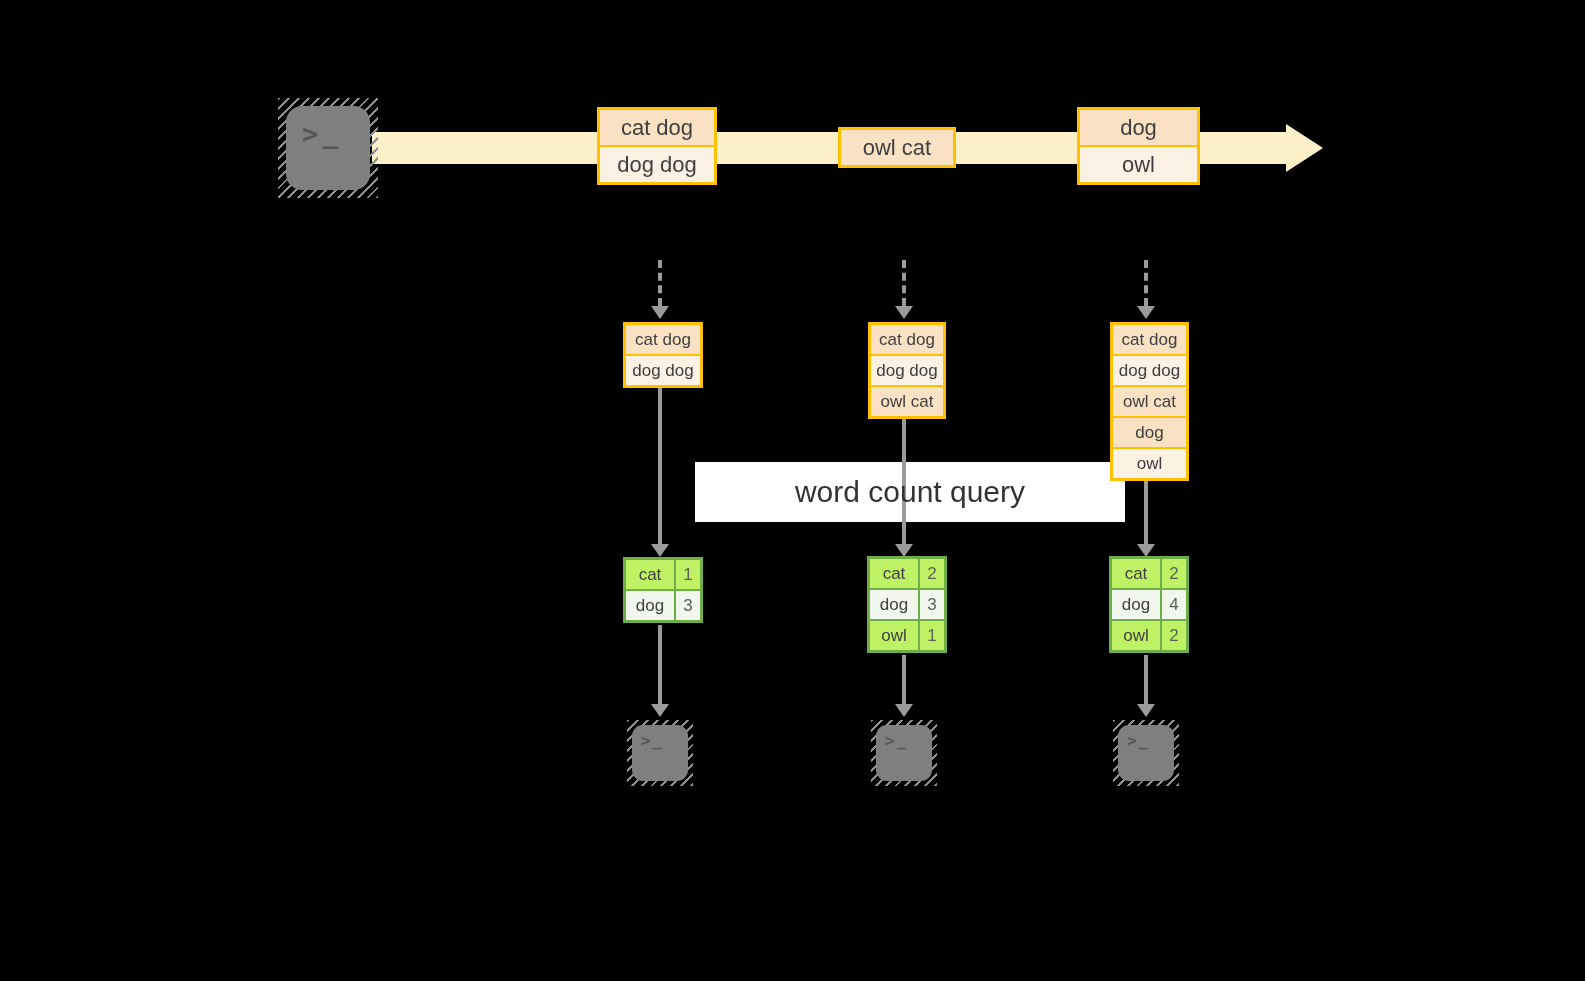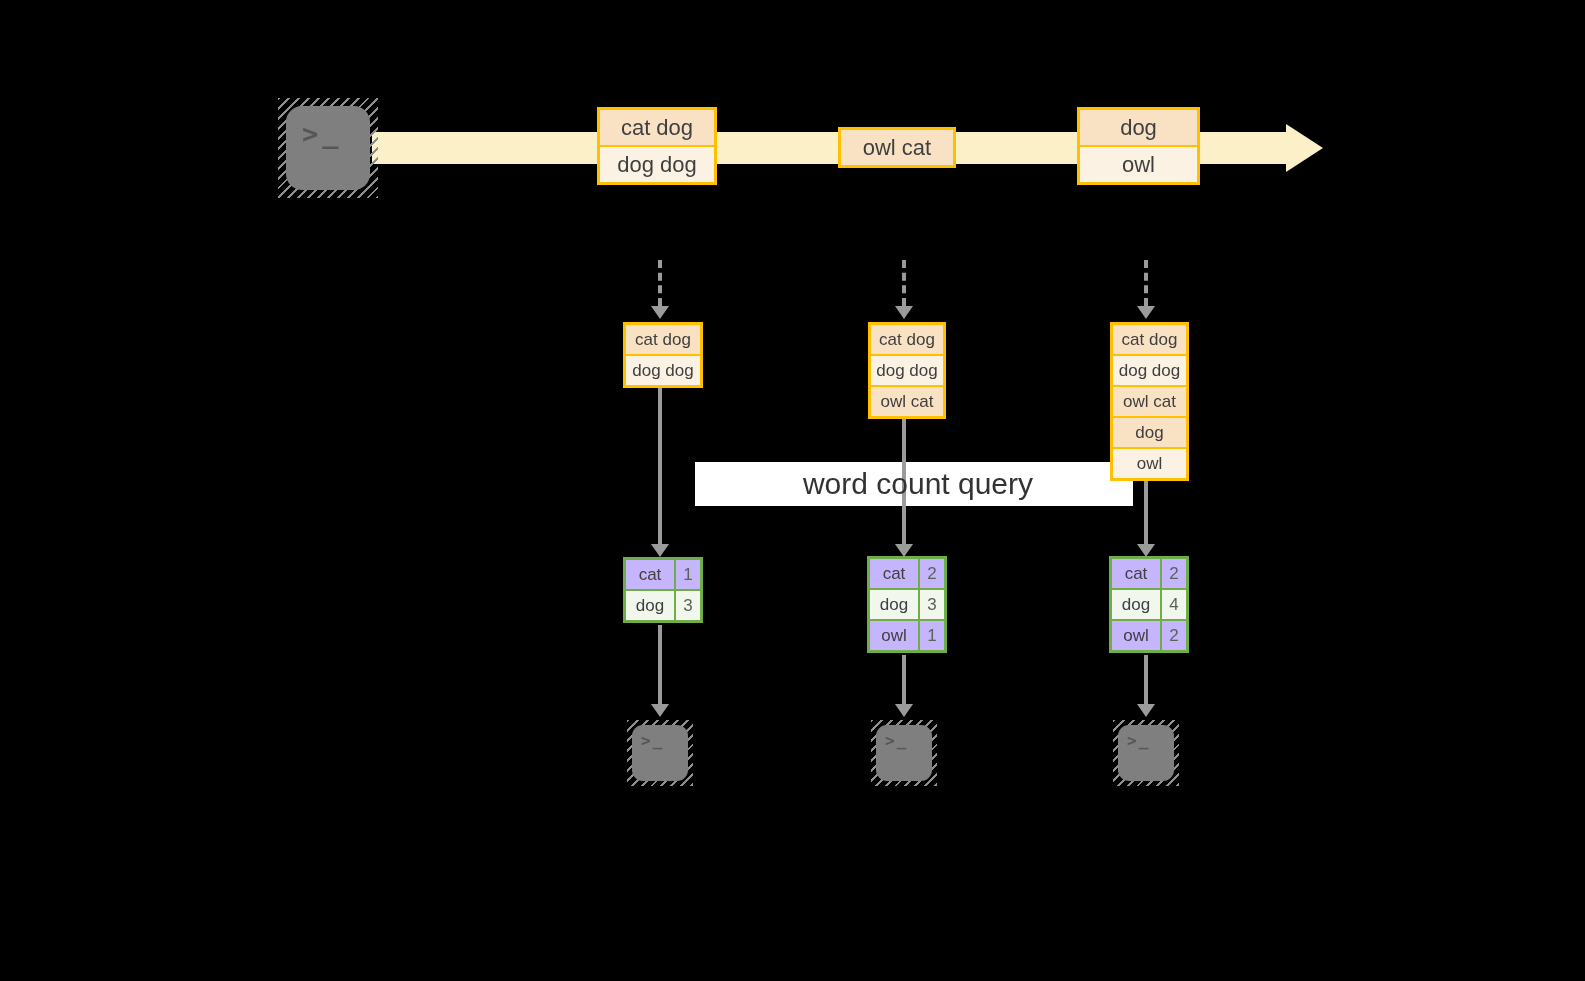--- a/index.html
+++ b/index.html
@@ -25,31 +25,31 @@
   .ahead{position:absolute;width:0;height:0;z-index:5;
          border-left:9px solid transparent;border-right:9px solid transparent;
          border-top:13px solid #9b9b9b;}
 
   
   .sbox{position:absolute;display:grid;gap:2px;background:#ffc000;border:3px solid #ffc000;z-index:4;}
   .scell{height:29px;display:flex;align-items:center;justify-content:center;
          font-size:17px;color:#3f3f3f;}
 
   
-  .qbox{position:absolute;left:695px;top:462px;width:430px;height:44px;background:#ffffff;
-        display:flex;align-items:center;justify-content:center;padding-left:8px;}
+  .qbox{position:absolute;left:695px;top:462px;width:430px;height:60px;background:#ffffff;
+        display:flex;align-items:center;justify-content:center;}
   .qbox span{position:relative;z-index:6;font-size:30px;color:#333333;}
 
   
   .gtable{position:absolute;display:grid;grid-template-columns:48px 24px;gap:2px;
           background:#6fae47;border:3px solid #6fae47;z-index:4;}
   .gcell{height:29px;display:flex;align-items:center;justify-content:center;
          font-size:17px;color:#3f3f3f;}
   .gcell.num{color:#5a6456;}
-  .glight{background:#c4b5fd;}
+  .glight{background:#bef264;}
   .glighter{background:#f2f7ee;}
 
   
   .term-hatch{position:absolute;z-index:2;
       background:repeating-linear-gradient(135deg,#8f8f8f 0 2px,transparent 2px 7px);}
   .term-box{position:absolute;background:#7f7f7f;z-index:3;}
   .term-box.big{border-radius:16px;}
   .term-box.small{border-radius:11px;}
   .term-glyph{position:absolute;font-family:"DejaVu Sans Mono",monospace;font-weight:bold;
               color:#565656;display:flex;align-items:baseline;}

